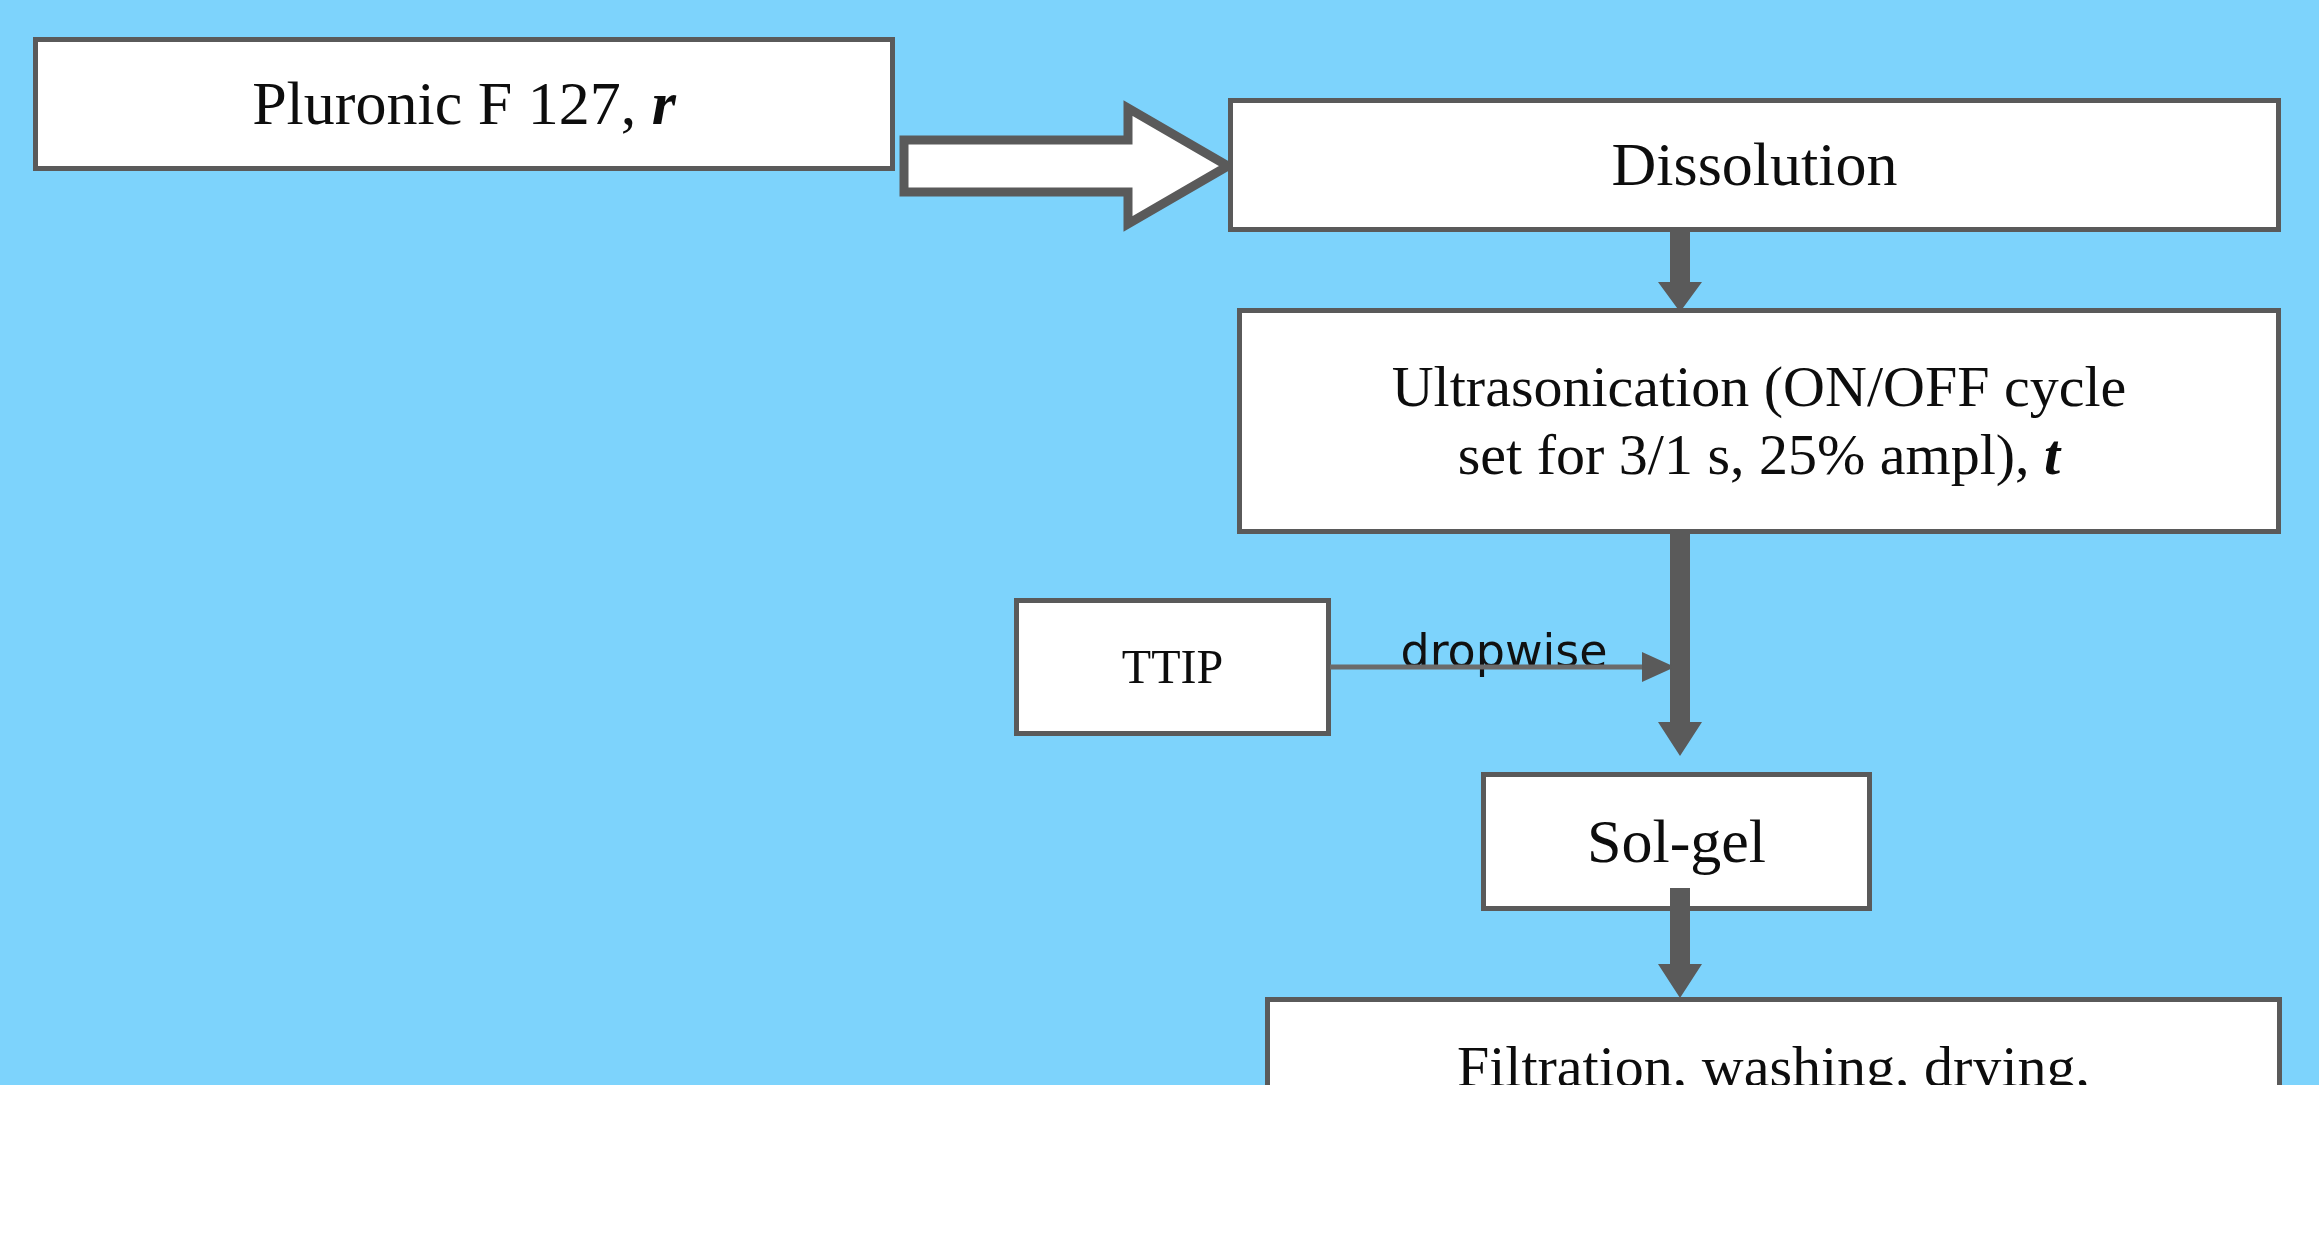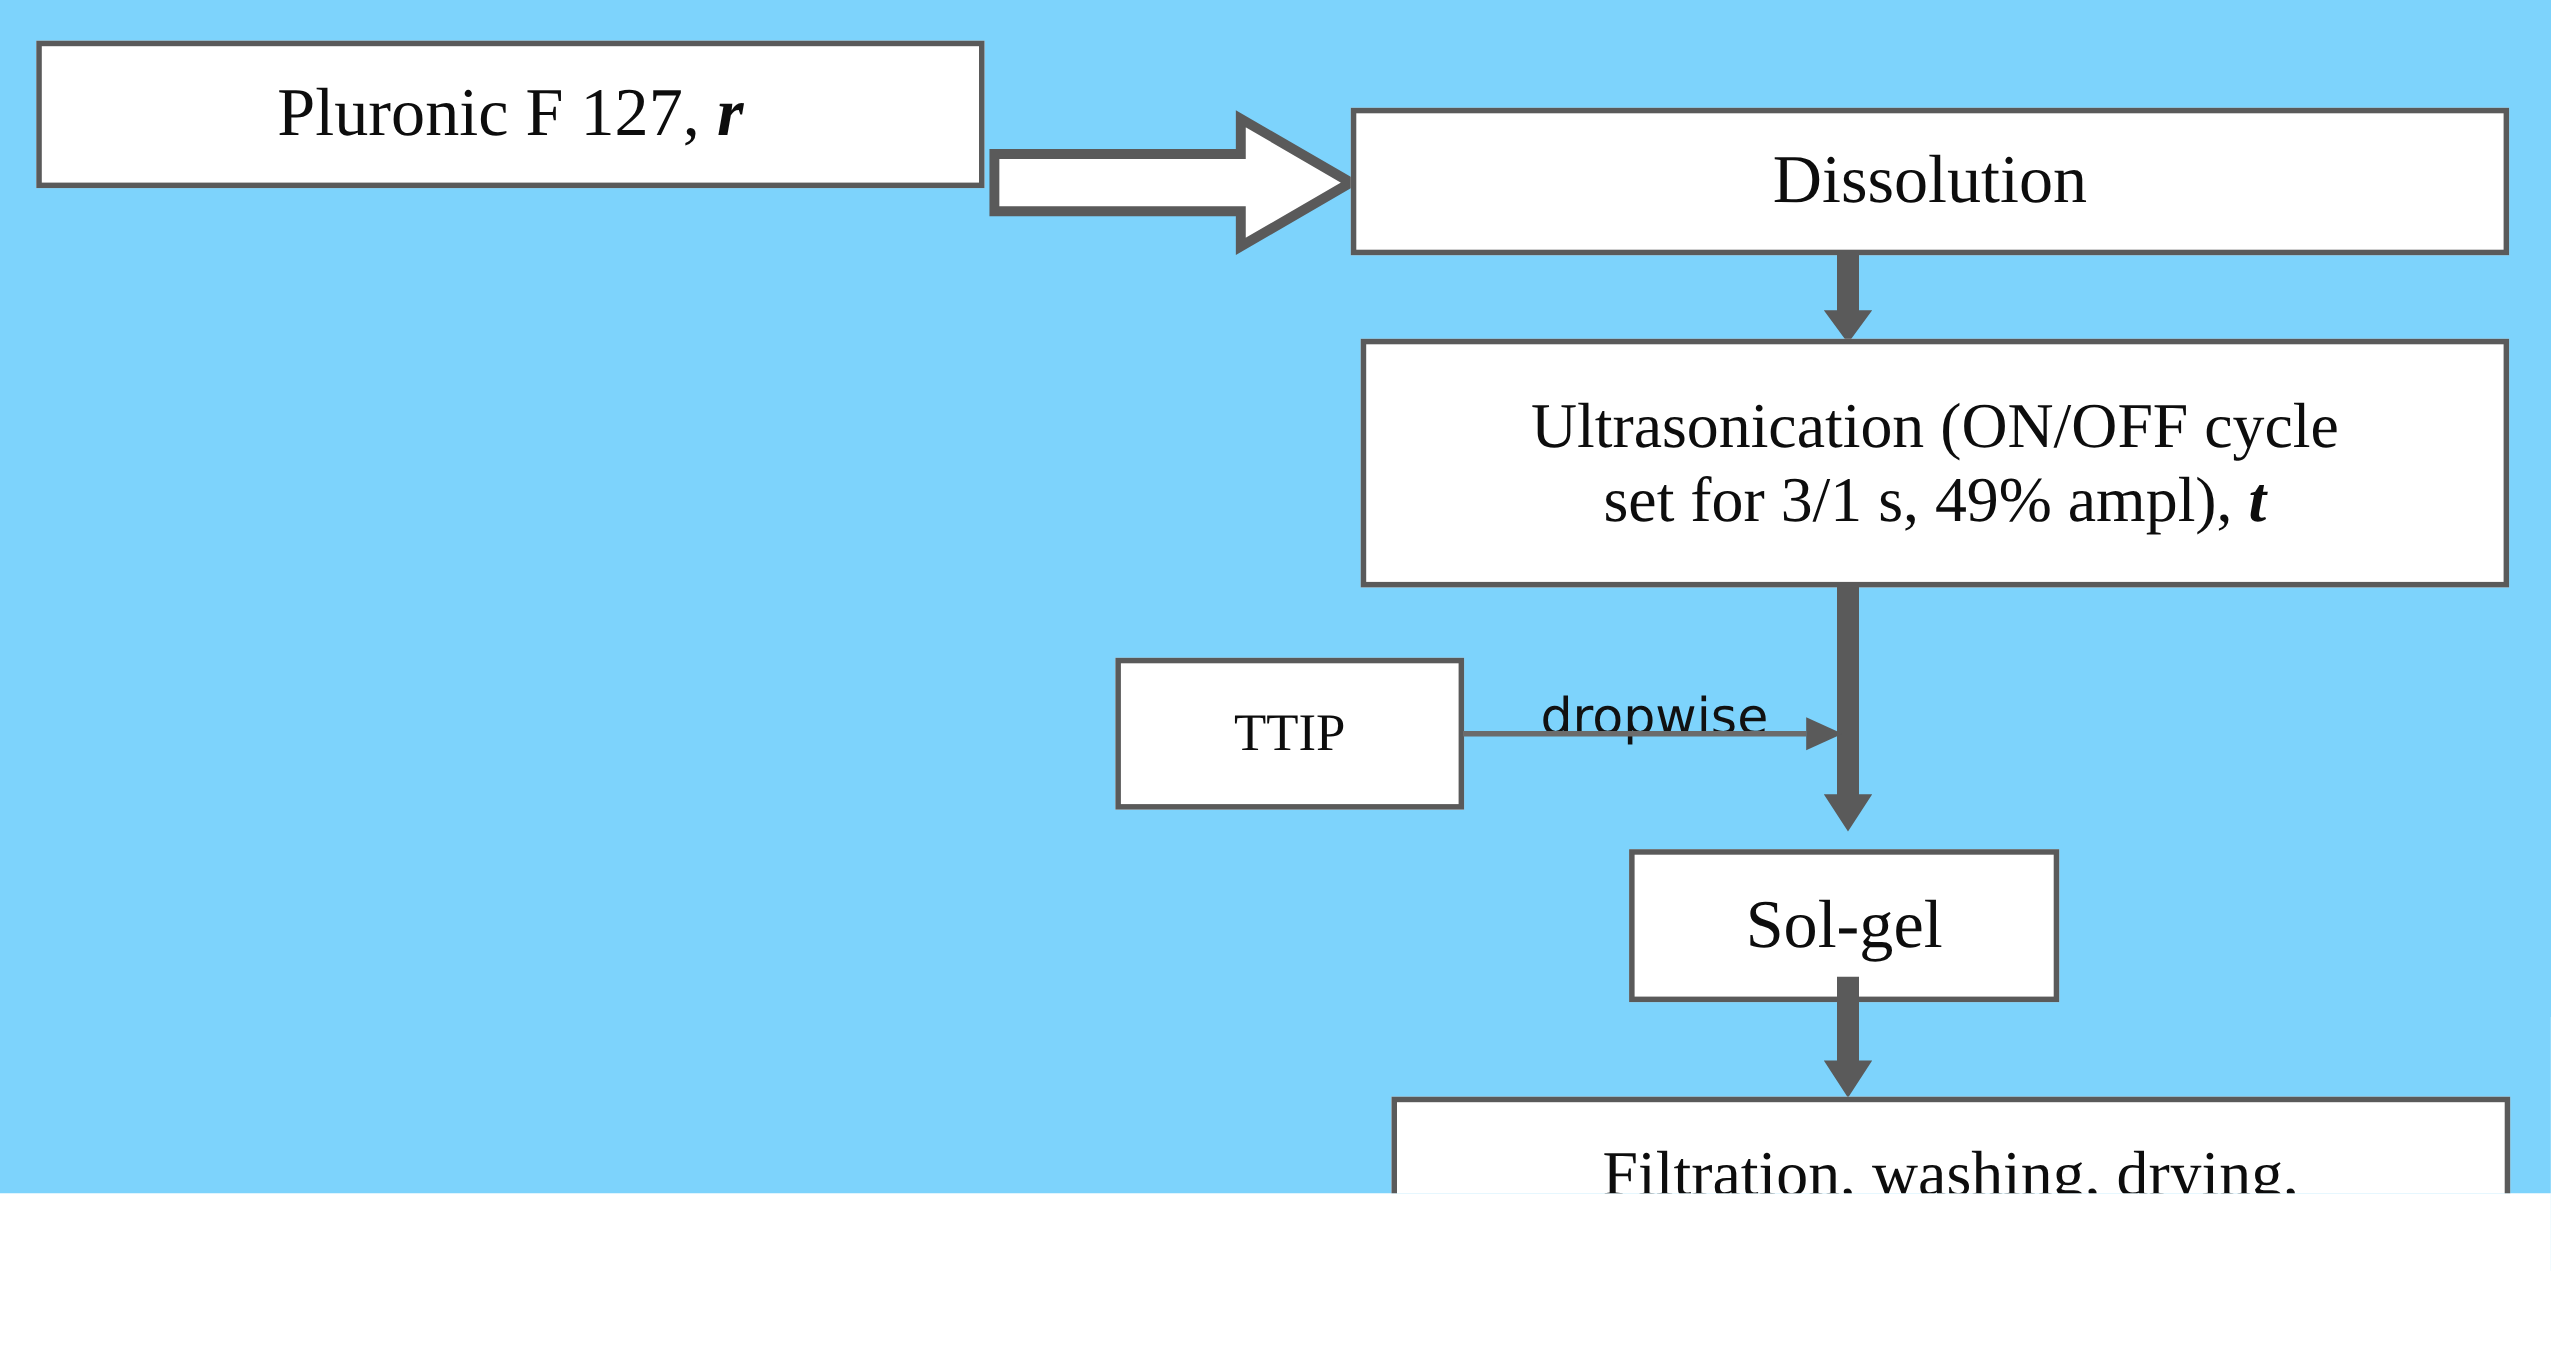--- a/index.html
+++ b/index.html
@@ -83,21 +83,21 @@
   <div class="node" id="node-dissolution">
     <span class="txt">Dissolution</span>
   </div>
 
   <svg class="arrow-svg" id="arrow-diss-ultra" viewBox="0 0 60 84">
     <polygon points="20,0 40,0 40,52 52,52 30,82 8,52 20,52" fill="#5a5a5a"></polygon>
   </svg>
 
   <div class="node" id="node-ultrasonic">
     <span class="txt"><span>Ultrasonication (ON/OFF cycle
-set for 3/1 s, 49% ampl), </span><span class="ital">t</span></span>
+set for 3/1 s, 25% ampl), </span><span class="ital">t</span></span>
   </div>
 
   <svg class="arrow-svg" id="arrow-ultra-solgel" viewBox="0 0 60 228">
     <polygon points="20,0 40,0 40,192 52,192 30,226 8,192 20,192" fill="#5a5a5a"></polygon>
   </svg>
 
   <div class="node" id="node-ttip">
     <span class="txt">TTIP</span>
   </div>
 

